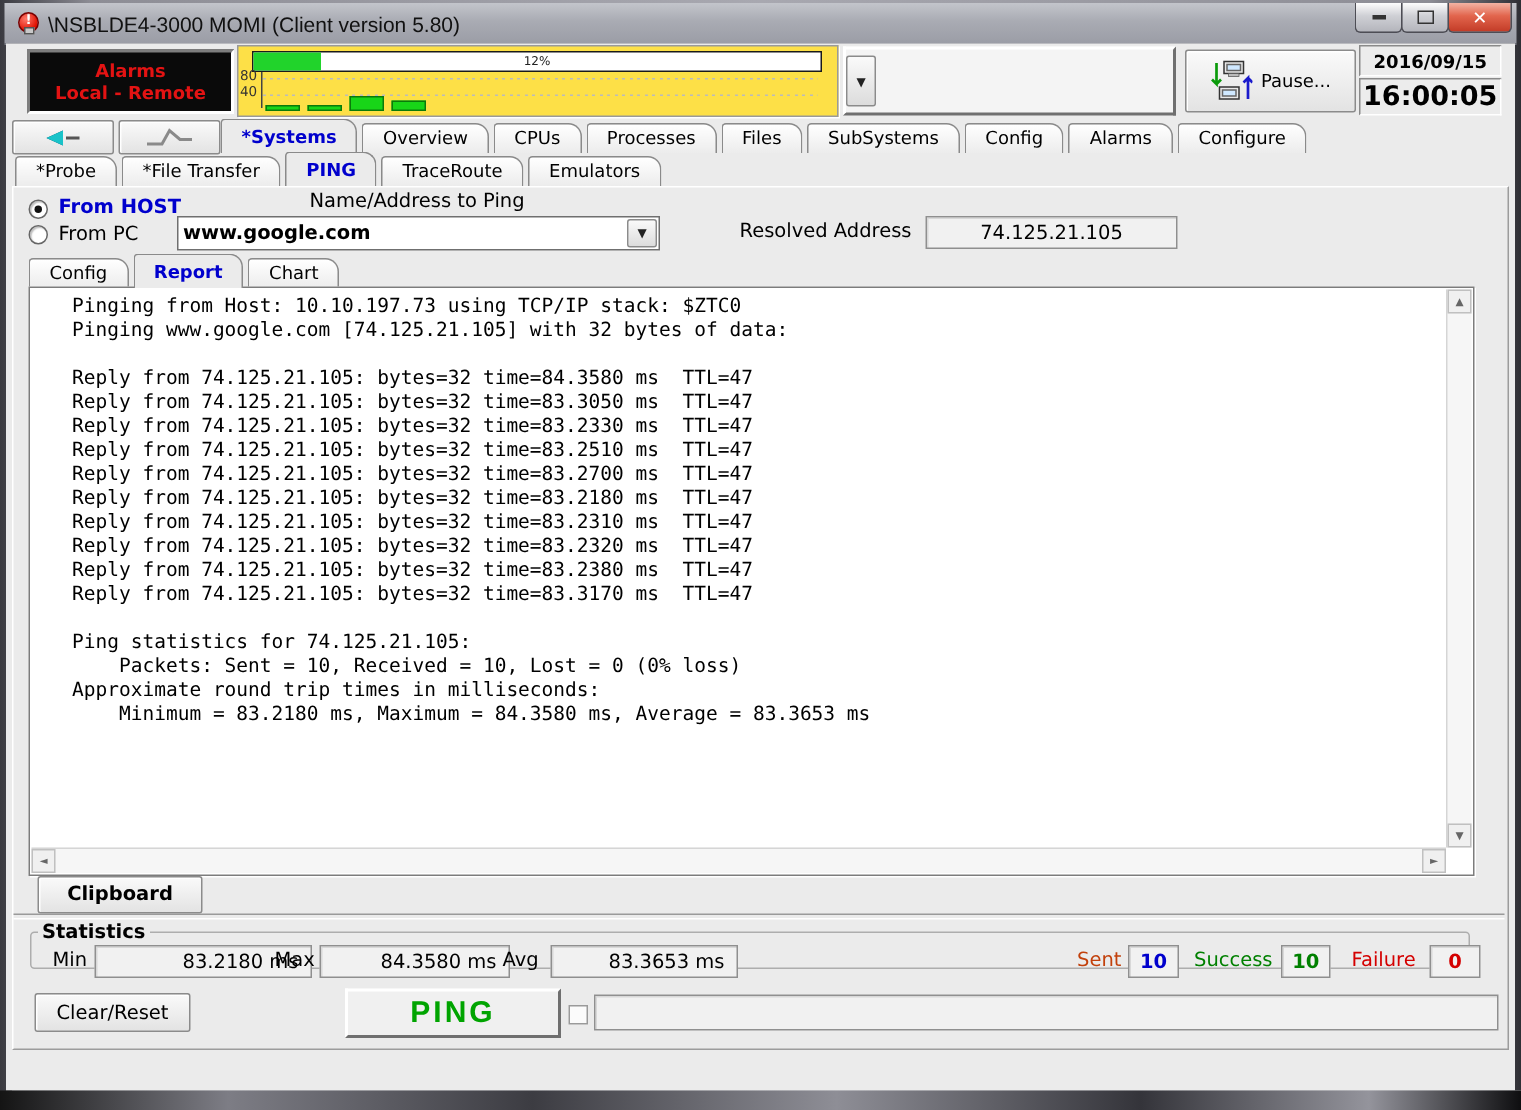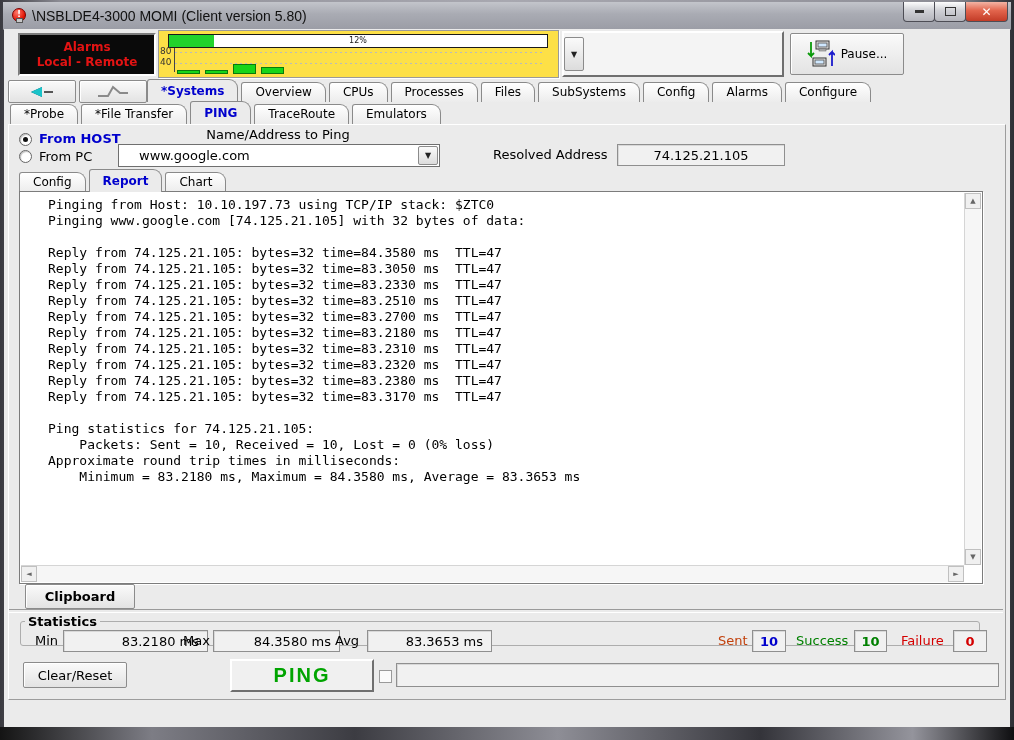--- a/index.html
+++ b/index.html
@@ -65,21 +65,21 @@
     border-right:11px solid #19c3c9;filter:drop-shadow(0 0 0.5px #046);}
   .dash{width:9px;height:2px;background:#555;margin-left:2px;}
   
   #content{position:absolute;left:4px;top:95px;width:996px;height:574px;background:#ebebeb;
     border:1px solid;border-color:#ffffff #9c9c9c #9c9c9c #ffffff;}
   .radio{position:absolute;width:11px;height:11px;border-radius:50%;background:#fff;border:1px solid #666;
     box-shadow:inset 1px 1px 1px rgba(0,0,0,.25);}
   .radio.checked::after{content:"";position:absolute;left:3px;top:3px;width:5px;height:5px;border-radius:50%;background:#111;}
   .lbl{position:absolute;font-size:13px;white-space:nowrap;}
   .combo{position:absolute;background:#fff;border:1px solid #6f6f6f;display:flex;align-items:center;}
-  .combo .val{flex:1;padding-left:20px;font-size:13px;}
+  .combo .val{flex:1;padding-left:3px;font-size:13px;font-weight:bold;}
   .combo .dropbtn{height:17px;margin-right:1px;}
   .insetbox{position:absolute;background:#f1f1f1;border:1px solid #8f8f8f;box-shadow:inset 1px 1px 0 rgba(0,0,0,.1);
     font-size:13px;display:flex;align-items:center;}
   
   #reportbox{position:absolute;left:10px;top:66px;width:962px;height:391px;background:#fff;
     border:1px solid #7c7c7c;box-shadow:1px 1px 0 #fff;}
   #reporttext{position:absolute;left:28px;top:5px;white-space:pre;margin:0;
     font-family:"DejaVu Sans Mono","Liberation Mono",monospace;font-size:13px;line-height:16px;}
   .vscroll{position:absolute;right:1px;top:1px;width:16px;height:372px;background:#f6f6f6;border-left:1px solid #d5d5d5;}
   .hscroll{position:absolute;left:1px;bottom:1px;height:16px;width:943px;background:#f6f6f6;border-top:1px solid #d5d5d5;}
@@ -161,20 +161,24 @@
         <rect x="11" y="3" width="9" height="4" fill="#cfe8ff" stroke="#666"></rect>
         <rect x="12" y="9" width="7" height="2" fill="#bbb" stroke="#555" stroke-width="0.5"></rect>
         <rect x="6" y="18" width="13" height="8" fill="#e8e8e8" stroke="#333"></rect>
         <rect x="8" y="20" width="9" height="4" fill="#cfe8ff" stroke="#666"></rect>
         <path d="M4 2 v14 l-3 -3 M4 16 l3 -3" stroke="#0a9a0a" fill="none" stroke-width="1.8"></path>
         <path d="M25 26 v-14 l-3 3 M25 12 l3 3" stroke="#1a1acc" fill="none" stroke-width="1.8"></path>
       </svg>
       <span>Pause...</span>
     </div>
 
+    <div id="datetime">
+      <div class="dtbox" id="datebox">2016/09/15</div>
+      <div class="dtbox" id="timebox">16:00:05</div>
+    </div>
 
     <div class="btn toolbtn" style="left:4px;top:51px;">
       <span class="tri-left"></span>
         <span class="dash"></span>
     </div>
     <div class="btn toolbtn" style="left:75px;top:51px;">
       <svg width="34" height="16" viewBox="0 0 34 16">
         <polyline points="2,12 12,12 17,3 24,9 32,9" fill="none" stroke="#8a8a8a" stroke-width="2"></polyline>
       </svg>
     </div>

